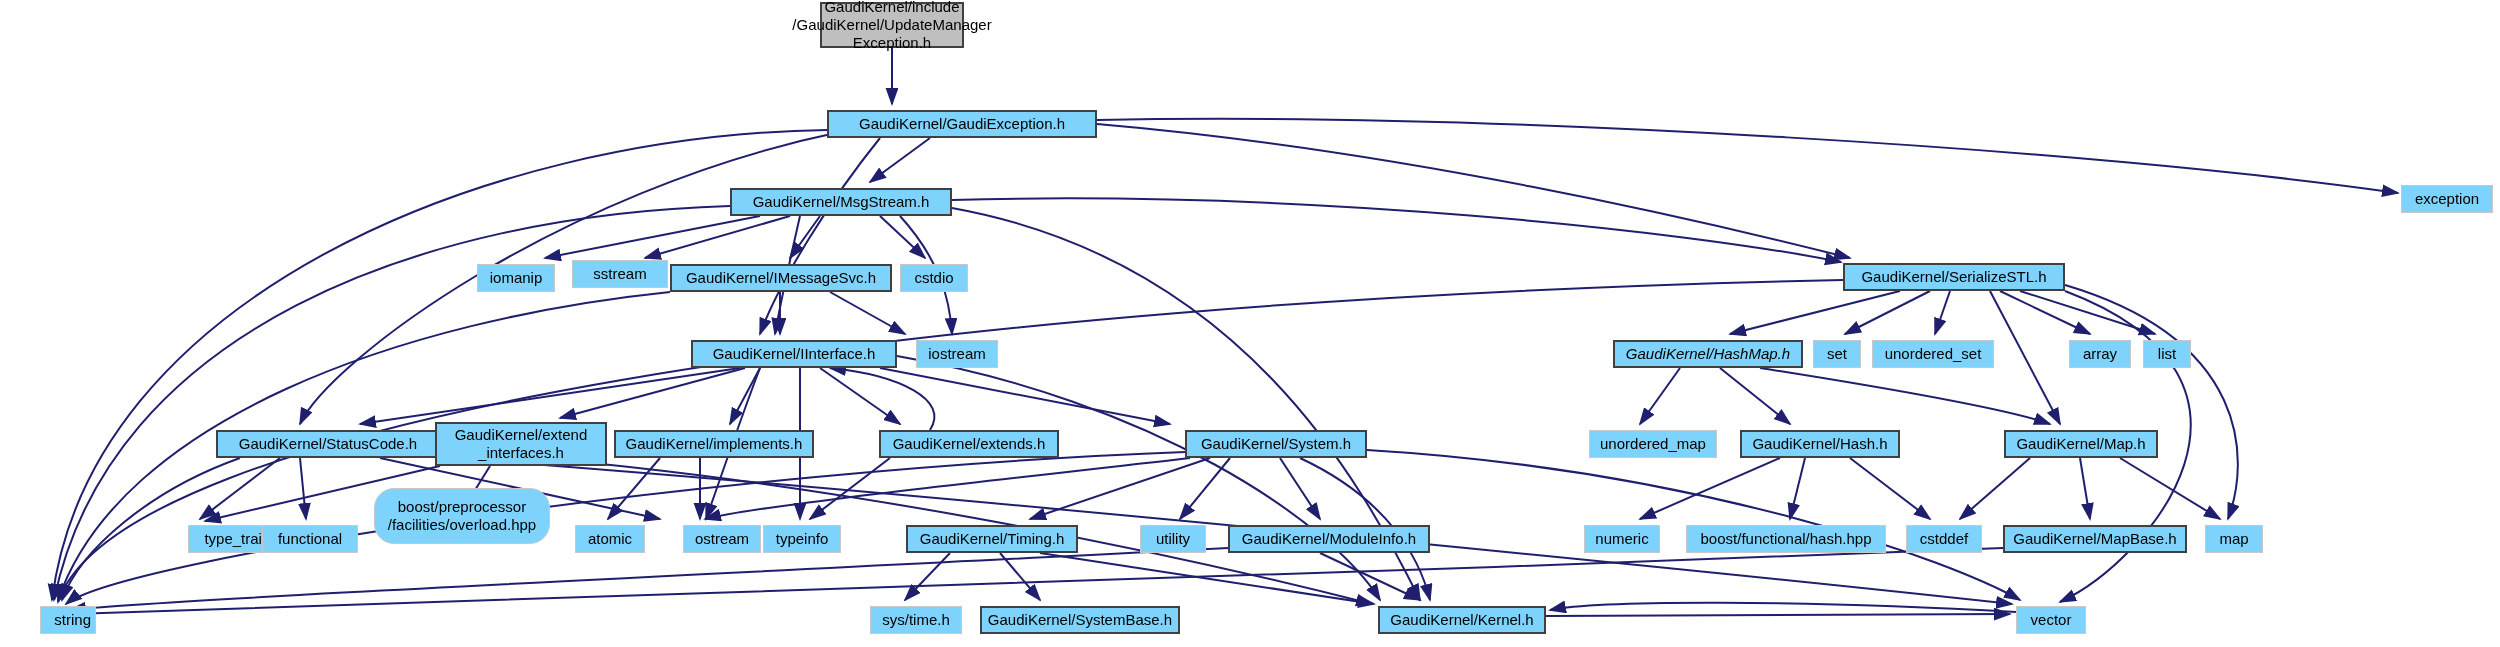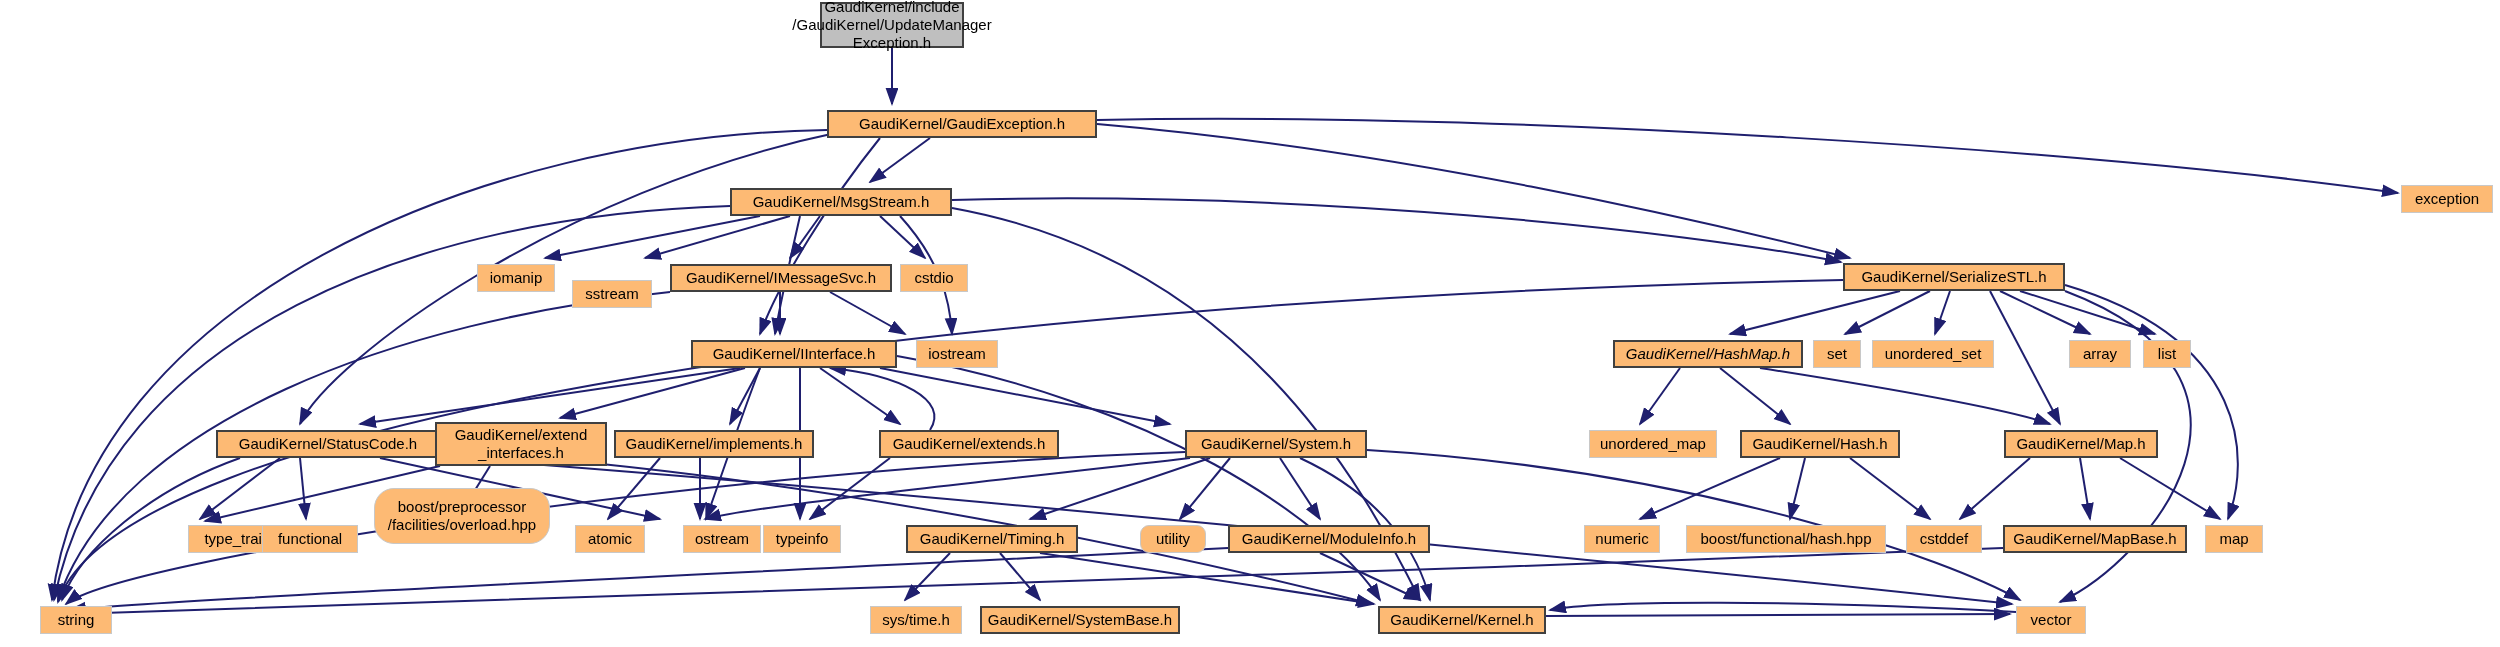--- a/index.html
+++ b/index.html
@@ -31,21 +31,21 @@
     width: 2500px;
     height: 647px;
   }
   .gnode {
     position: absolute;
     box-sizing: border-box;
     display: flex;
     align-items: center;
     justify-content: center;
     text-align: center;
-    background: #fdba74;
+    background: #7dd3fc;
     border: 1px solid #c8c8c8;
     color: #000000;
     font-size: 15px;
     line-height: 1.12;
     white-space: pre-line;
     padding: 0 4px;
     cursor: pointer;
   }
   .gnode.local {
     border: 2px solid #404040;
@@ -146,21 +146,21 @@
   </svg>
   <div id="node-layer">
       <div class="gnode root multiline" style="left: 820px; top: 2px; width: 144px; height: 46px;"><span>GaudiKernel/include
 /GaudiKernel/UpdateManager
 Exception.h</span></div>
       <div class="gnode local" style="left: 827px; top: 110px; width: 270px; height: 28px;"><span>GaudiKernel/GaudiException.h</span></div>
       <div class="gnode system" style="left: 2401px; top: 185px; width: 92px; height: 28px;"><span>exception</span></div>
       <div class="gnode local" style="left: 730px; top: 188px; width: 222px; height: 28px;"><span>GaudiKernel/MsgStream.h</span></div>
       <div class="gnode local" style="left: 1843px; top: 263px; width: 222px; height: 28px;"><span>GaudiKernel/SerializeSTL.h</span></div>
       <div class="gnode system" style="left: 477px; top: 264px; width: 78px; height: 28px;"><span>iomanip</span></div>
-      <div class="gnode system" style="left: 572px; top: 280px; width: 80px; height: 28px;"><span>sstream</span></div>
+      <div class="gnode system" style="left: 572px; top: 260px; width: 96px; height: 28px;"><span>sstream</span></div>
       <div class="gnode local" style="left: 670px; top: 264px; width: 222px; height: 28px;"><span>GaudiKernel/IMessageSvc.h</span></div>
       <div class="gnode system" style="left: 900px; top: 264px; width: 68px; height: 28px;"><span>cstdio</span></div>
       <div class="gnode local" style="left: 691px; top: 340px; width: 206px; height: 28px;"><span>GaudiKernel/IInterface.h</span></div>
       <div class="gnode system" style="left: 916px; top: 340px; width: 82px; height: 28px;"><span>iostream</span></div>
       <div class="gnode local" style="left: 1613px; top: 340px; width: 190px; height: 28px; font-style: italic;"><span>GaudiKernel/HashMap.h</span></div>
       <div class="gnode system" style="left: 1813px; top: 340px; width: 48px; height: 28px;"><span>set</span></div>
       <div class="gnode system" style="left: 1872px; top: 340px; width: 122px; height: 28px;"><span>unordered_set</span></div>
       <div class="gnode system" style="left: 2069px; top: 340px; width: 62px; height: 28px;"><span>array</span></div>
       <div class="gnode system" style="left: 2143px; top: 340px; width: 48px; height: 28px;"><span>list</span></div>
       <div class="gnode local" style="left: 216px; top: 430px; width: 224px; height: 28px;"><span>GaudiKernel/StatusCode.h</span></div>
@@ -173,26 +173,26 @@
       <div class="gnode local" style="left: 1740px; top: 430px; width: 160px; height: 28px;"><span>GaudiKernel/Hash.h</span></div>
       <div class="gnode local" style="left: 2004px; top: 430px; width: 154px; height: 28px;"><span>GaudiKernel/Map.h</span></div>
       <div class="gnode system" style="left: 140px; top: 525px; width: 102px; height: 28px; margin-left: 48px;"><span>type_traits</span></div>
       <div class="gnode system" style="left: 262px; top: 525px; width: 96px; height: 28px;"><span>functional</span></div>
       <div class="gnode system multiline" style="left: 374px; top: 488px; width: 176px; height: 56px; border-radius: 20px;"><span>boost/preprocessor
 /facilities/overload.hpp</span></div>
       <div class="gnode system" style="left: 575px; top: 525px; width: 70px; height: 28px;"><span>atomic</span></div>
       <div class="gnode system" style="left: 665px; top: 525px; width: 78px; height: 28px; margin-left: 18px;"><span>ostream</span></div>
       <div class="gnode system" style="left: 763px; top: 525px; width: 78px; height: 28px;"><span>typeinfo</span></div>
       <div class="gnode local" style="left: 906px; top: 525px; width: 172px; height: 28px; justify-content: center;"><span>GaudiKernel/Timing.h</span></div>
-      <div class="gnode system" style="left: 1140px; top: 525px; width: 66px; height: 28px; border-radius: 9px;"><span>utility</span></div>
+      <div class="gnode system" style="left: 1140px; top: 525px; width: 66px; height: 28px;"><span>utility</span></div>
       <div class="gnode local" style="left: 1228px; top: 525px; width: 202px; height: 28px;"><span>GaudiKernel/ModuleInfo.h</span></div>
       <div class="gnode system" style="left: 1584px; top: 525px; width: 76px; height: 28px;"><span>numeric</span></div>
       <div class="gnode system" style="left: 1686px; top: 525px; width: 200px; height: 28px;"><span>boost/functional/hash.hpp</span></div>
       <div class="gnode system" style="left: 1906px; top: 525px; width: 76px; height: 28px;"><span>cstddef</span></div>
       <div class="gnode local" style="left: 2003px; top: 525px; width: 184px; height: 28px;"><span>GaudiKernel/MapBase.h</span></div>
       <div class="gnode system" style="left: 2205px; top: 525px; width: 58px; height: 28px;"><span>map</span></div>
-      <div class="gnode system" style="left: 40px; top: 606px; width: 72px; height: 28px;"><span>string</span></div>
+      <div class="gnode system" style="left: 40px; top: 606px; width: 56px; height: 28px; justify-content: flex-end;"><span>string</span></div>
       <div class="gnode system" style="left: 870px; top: 606px; width: 92px; height: 28px;"><span>sys/time.h</span></div>
       <div class="gnode local" style="left: 980px; top: 606px; width: 200px; height: 28px;"><span>GaudiKernel/SystemBase.h</span></div>
       <div class="gnode local" style="left: 1378px; top: 606px; width: 168px; height: 28px;"><span>GaudiKernel/Kernel.h</span></div>
       <div class="gnode system" style="left: 2016px; top: 606px; width: 70px; height: 28px;"><span>vector</span></div>
     </div>
 </div>
 
 </body></html>

